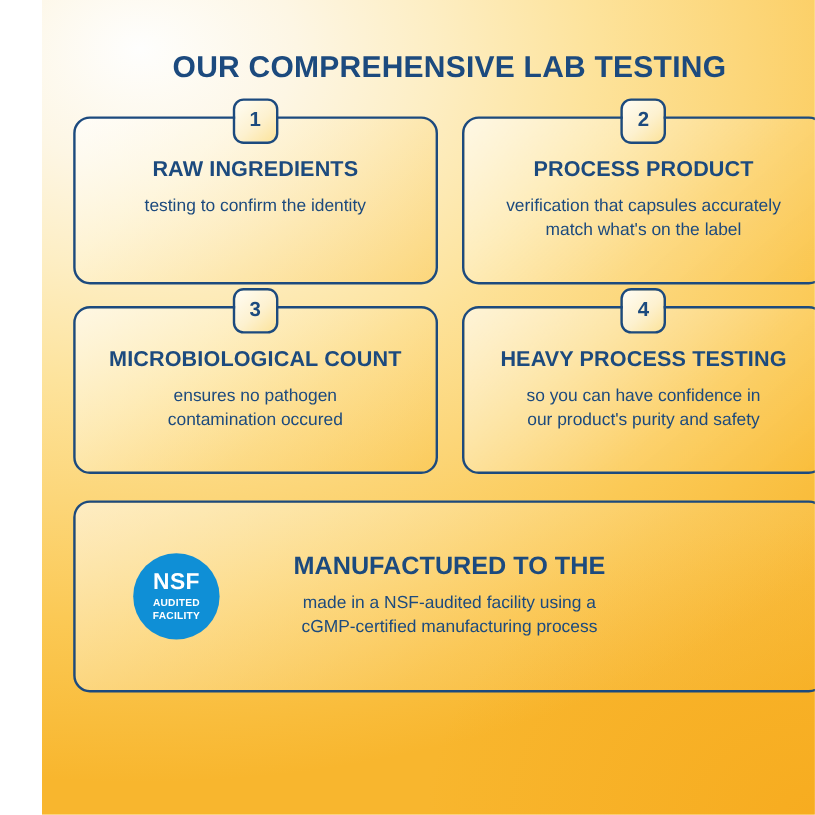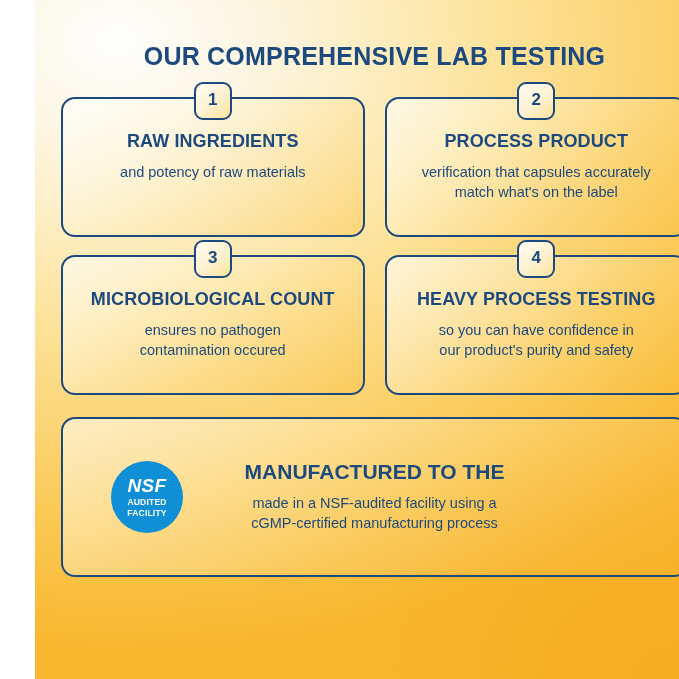--- a/index.html
+++ b/index.html
@@ -143,21 +143,20 @@
     width: 72px;
     height: 72px;
     right: 48px;
     top: 50%;
     transform: translateY(-50%);
   }
   .seal-main {
     font-size: 19px;
     font-weight: bold;
     letter-spacing: 0.3px;
-    font-style: italic;
   }
   .seal-main.small {
     font-size: 16px;
   }
   .seal-sub {
     font-size: 8.5px;
     font-weight: bold;
     margin-top: 2px;
     letter-spacing: 0.2px;
   }
@@ -169,21 +168,21 @@
   <div class="inner">
 
     <div class="title">OUR COMPREHENSIVE LAB TESTING</div>
 
     <div class="grid">
 
       <div class="card">
         <div class="badge">1</div>
         <div class="card-title">RAW INGREDIENTS</div>
         <div class="card-text">
-          <div>and potency of raw materials</div>
+          <div>testing to confirm the identity</div>
         </div>
       </div>
 
       <div class="card">
         <div class="badge">2</div>
         <div class="card-title">PROCESS PRODUCT</div>
         <div class="card-text">
           <div>verification that capsules accurately</div>
           <div>match what's on the label</div>
         </div>

